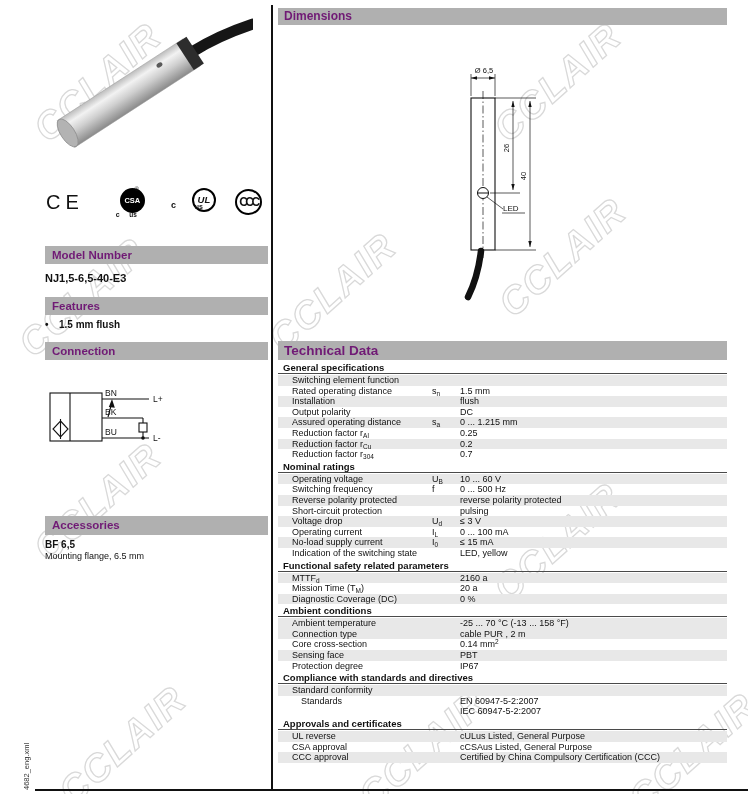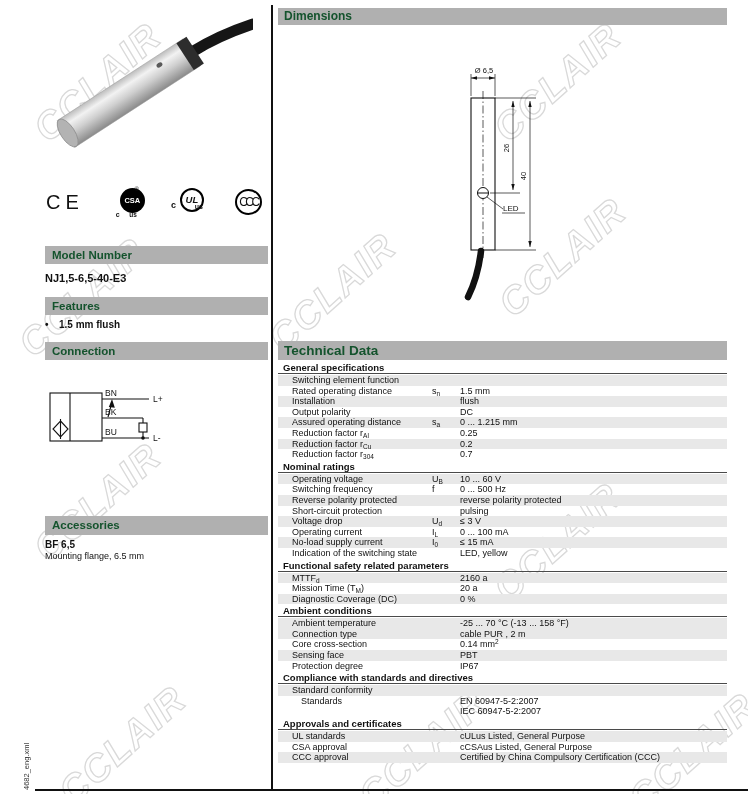--- a/index.html
+++ b/index.html
@@ -5,21 +5,21 @@
   html,body{margin:0;padding:0;}
   body{width:748px;height:794px;position:relative;overflow:hidden;background:#fff;
        font-family:"Liberation Sans", sans-serif;color:#111;}
   .abs{position:absolute;}
   
   .wm{position:absolute;z-index:0;font:italic bold 38px "Liberation Sans",sans-serif;
       letter-spacing:2px;color:transparent;-webkit-text-stroke:1.3px #d9d9d9;
       transform:rotate(-42deg);pointer-events:none;white-space:nowrap;}
   .content{position:absolute;inset:0;z-index:1;}
   
-  .bar{position:absolute;background:#b0b0b0;color:#14532d;font-weight:bold;box-sizing:border-box;}
+  .bar{position:absolute;background:#b0b0b0;color:#701a75;font-weight:bold;box-sizing:border-box;}
   .bar-l{left:45px;width:223px;height:18px;font-size:11.5px;line-height:18px;padding-left:7px;}
   .bar-r{left:278px;width:449px;box-sizing:border-box;}
   .dim-bar{top:8px;height:17px;font-size:12px;line-height:17px;padding-left:6px;}
   .tech-bar{top:341px;height:19px;font-size:13.5px;line-height:19px;padding-left:6px;}
   
   .model-value{left:45px;top:272px;font-size:11px;font-weight:bold;}
   .feature-item{left:45px;top:319px;font-size:10px;font-weight:bold;}
   .feature-item .dot{display:inline-block;width:14px;}
   .acc-name{left:45px;top:539px;font-size:10px;font-weight:bold;}
   .acc-desc{left:45px;top:551px;font-size:9px;}
@@ -45,27 +45,27 @@
          display:flex;align-items:center;justify-content:space-between;gap:32px;}
   .ce-mark{font-size:20px;letter-spacing:5px;font-weight:500;}
   .csa-mark{position:relative;width:36px;height:32px;}
   .csa-circle{position:absolute;left:4px;top:2px;width:25px;height:25px;border-radius:50%;
               background:#000;color:#fff;font-size:7.5px;font-weight:bold;text-align:center;line-height:25px;}
   .csa-reg{position:absolute;right:0;top:0;font-size:6px;}
   .csa-c{position:absolute;left:0;bottom:0;font-size:7px;font-weight:bold;}
   .csa-us{position:absolute;right:2px;bottom:0;font-size:6.5px;font-weight:bold;}
   .ul-mark{position:relative;width:50px;height:32px;}
   .ul-c{position:absolute;left:0;bottom:8px;font-size:9px;font-weight:bold;}
-  .ul-circle{position:absolute;left:9px;top:2px;width:24px;height:24px;border:2.5px solid #000;
+  .ul-circle{position:absolute;left:21px;top:2px;width:24px;height:24px;border:2.5px solid #000;
              border-radius:50%;box-sizing:border-box;text-align:center;
              font-size:9.5px;font-weight:bold;font-style:italic;line-height:19px;}
   .ul-us{position:absolute;right:0;bottom:8px;font-size:7px;font-weight:bold;}
   .ccc-mark{width:40px;height:26px;border:2px solid #000;border-radius:50%;
             text-align:center;box-sizing:border-box;}
-  .ccc-mark span{font-size:12px;font-weight:normal;letter-spacing:-2.5px;line-height:22px;}
+  .ccc-mark span{font-size:12px;font-weight:bold;letter-spacing:-2.5px;line-height:22px;}
   svg text{font-family:"Liberation Sans",sans-serif;}
 </style>
 </head>
 <body>
 
 <span class="wm" style="left:20px;top:61px">CCLAIR</span>
 <span class="wm" style="left:480px;top:61px">CCLAIR</span>
 <span class="wm" style="left:5px;top:276px">CCLAIR</span>
 <span class="wm" style="left:255px;top:271px">CCLAIR</span>
 <span class="wm" style="left:485px;top:236px">CCLAIR</span>
@@ -322,21 +322,21 @@
         <span class="c-sym"></span>
         <span class="c-val"></span>
       </div>
       <div class="trow ind2">
         <span class="c-label">Standards</span>
         <span class="c-sym"></span>
         <span class="c-val">EN 60947-5-2:2007<br>IEC 60947-5-2:2007</span>
       </div>
       <div class="tsec">Approvals and certificates</div>
       <div class="trow shade">
-        <span class="c-label">UL standards</span>
+        <span class="c-label">UL reverse</span>
         <span class="c-sym"></span>
         <span class="c-val">cULus Listed, General Purpose</span>
       </div>
       <div class="trow">
         <span class="c-label">CSA approval</span>
         <span class="c-sym"></span>
         <span class="c-val">cCSAus Listed, General Purpose</span>
       </div>
       <div class="trow shade">
         <span class="c-label">CCC approval</span>

